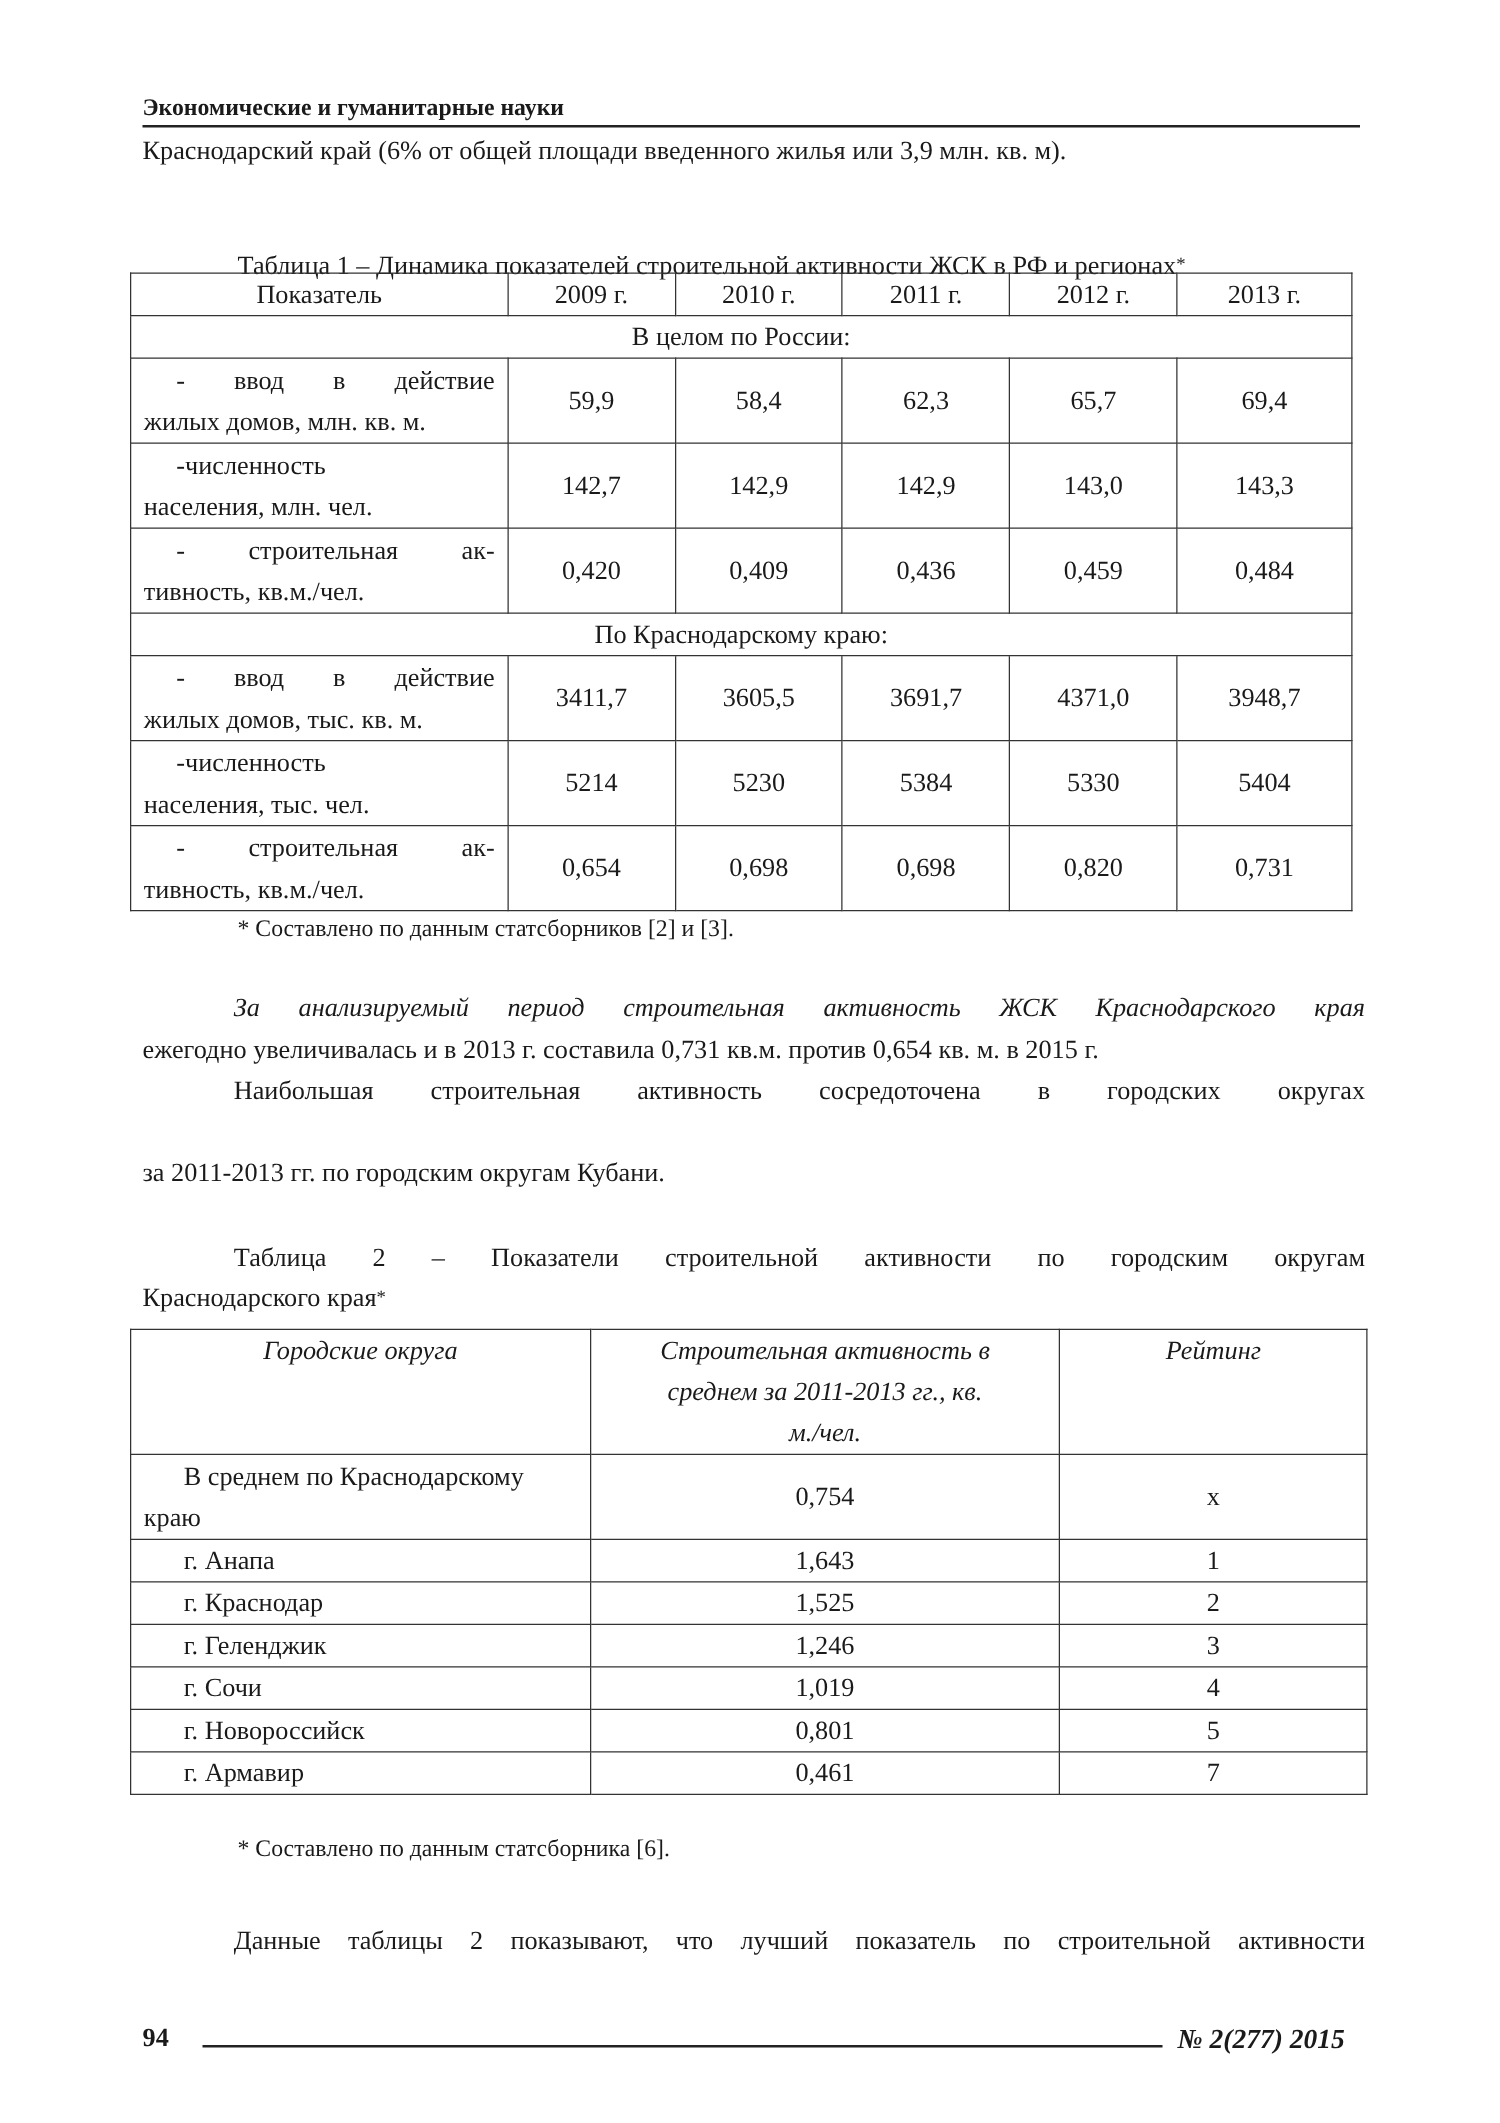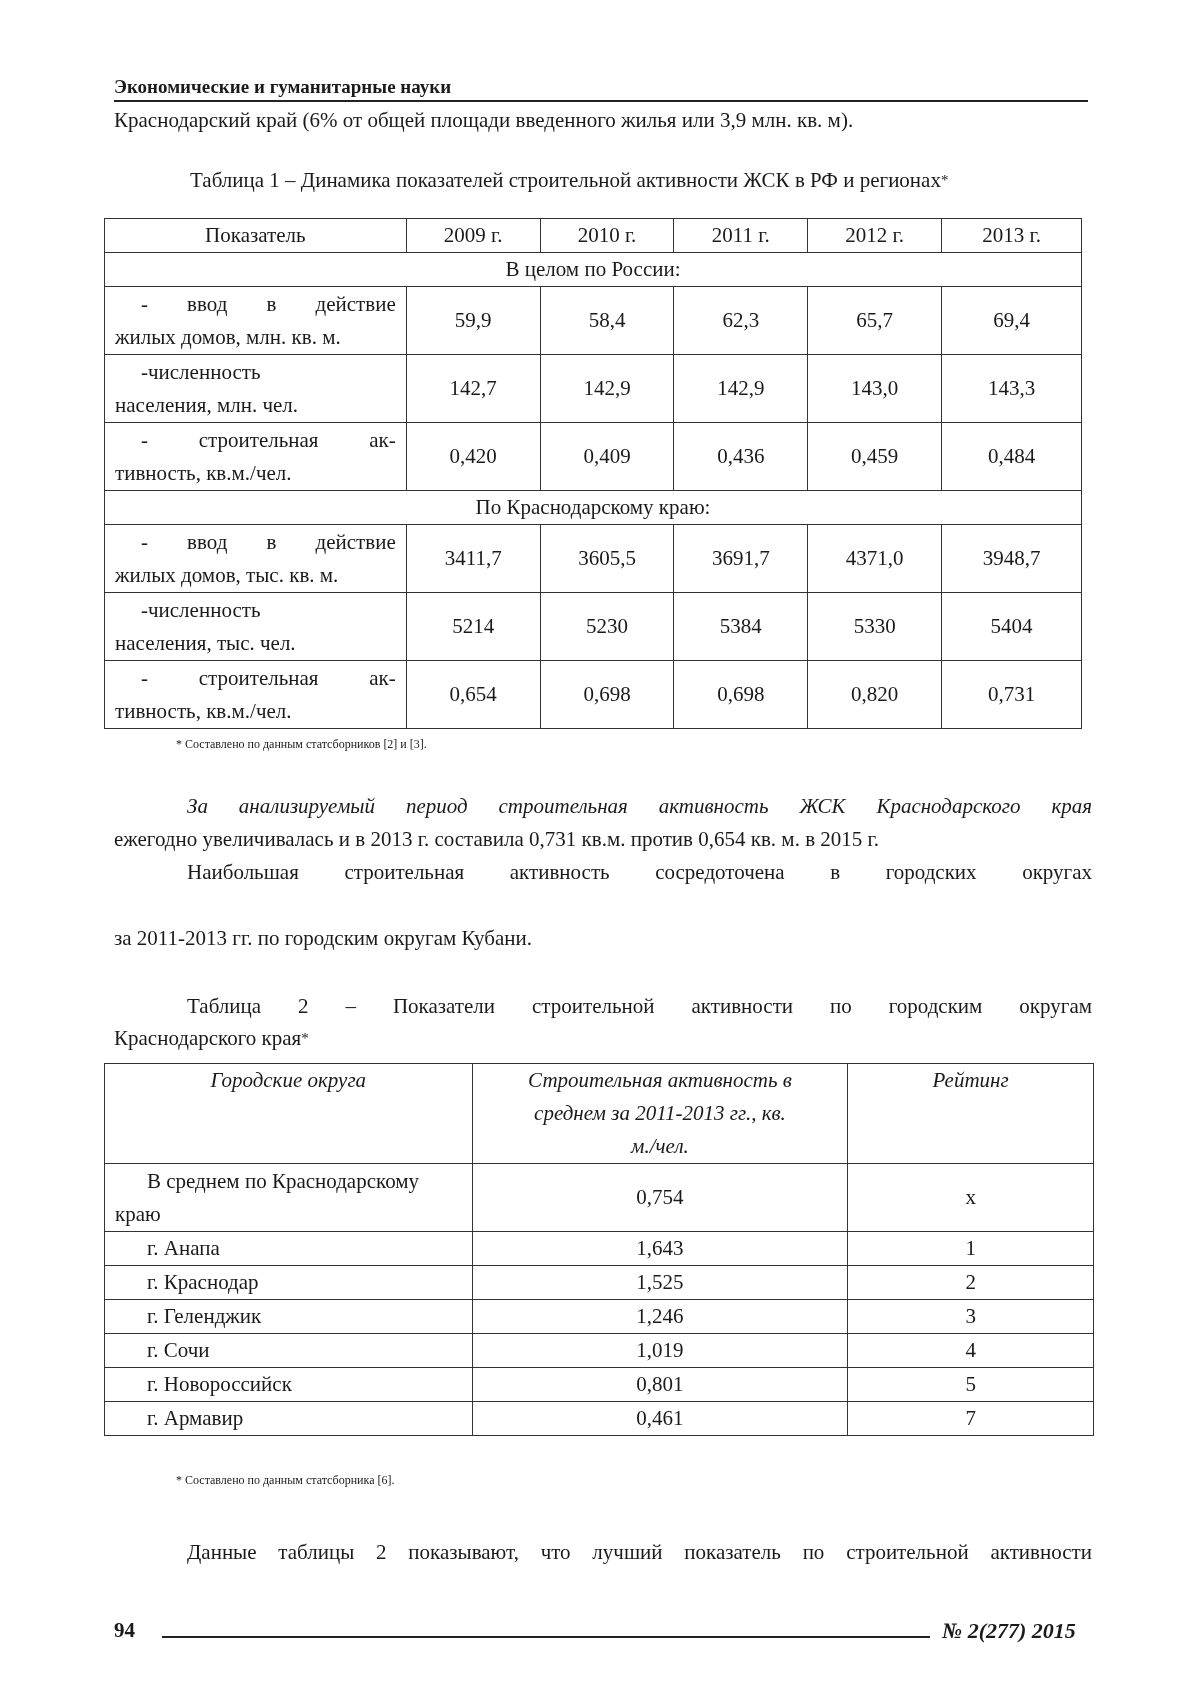--- a/index.html
+++ b/index.html
@@ -1,39 +1,39 @@
 <!DOCTYPE html>
 <html><head>
 <meta charset="utf-8">
 <style>
   html, body { margin: 0; padding: 0; background: #ffffff; }
   body { width: 1200px; height: 1698px; position: relative; font-family: "Liberation Serif", serif; color: #1a1a1a; }
   .page { position: absolute; left: 0; top: 0; width: 1200px; height: 1698px; }
   .header { position: absolute; left: 114px; top: 76px; width: 974px; border-bottom: 2px solid #222; font-weight: bold; font-size: 19px; line-height: 22px; padding-bottom: 2px; }
   .p { position: absolute; left: 114px; width: 978px; font-size: 21px; line-height: 33px; }
   .just-full { text-align: justify; text-align-last: justify; }
-  .cap { position: absolute; font-size: 21px; line-height: 28px; }
+  .cap { position: absolute; font-size: 21px; line-height: 28px; margin-top: 32px; }
   table { position: absolute; border-collapse: collapse; font-size: 21px; }
   td, th { border: 1.3px solid #333; font-weight: normal; padding: 0; }
   .t1 { left: 104px; top: 218px; width: 978px; }
   .t1 td { text-align: center; }
   .t1 .hdr td { height: 33px; }
   .t1 .sec td { height: 33px; }
   .t1 .row td { height: 67px; text-align: center; }
   .t1 td.lbl { text-align: left; padding: 0 10px 0 10px; line-height: 33px; vertical-align: middle; }
   .lbl .l1 { display: block; text-indent: 26px; }
   .lbl .l1.j { text-align: justify; text-align-last: justify; }
   .t2 { left: 104px; top: 1063px; width: 990px; }
   .t2 td { text-align: center; line-height: 33px; }
   .t2 .h td { vertical-align: top; height: 99px; font-style: italic; }
   .t2 .avg td { height: 67px; }
   .t2 .r td { height: 33px; }
   .t2 td.name { text-align: left; padding-left: 10px; }
   .t2 td.name .ind { padding-left: 32px; }
-  .note { position: absolute; left: 176px; font-size: 12px; line-height: 20px; }
+  .note { position: absolute; left: 190px; font-size: 19px; line-height: 20px; }
   .footer-num { position: absolute; left: 114px; top: 1618px; font-weight: bold; font-size: 21px; }
   .footer-line { position: absolute; left: 162px; top: 1636px; width: 768px; border-top: 2px solid #222; }
   .footer-issue { position: absolute; left: 942px; top: 1618px; font-weight: bold; font-style: italic; font-size: 22px; }
 </style>
 </head>
 <body>
 
 <div class="page">
 
   <div class="header">Экономические и гуманитарные науки</div>

